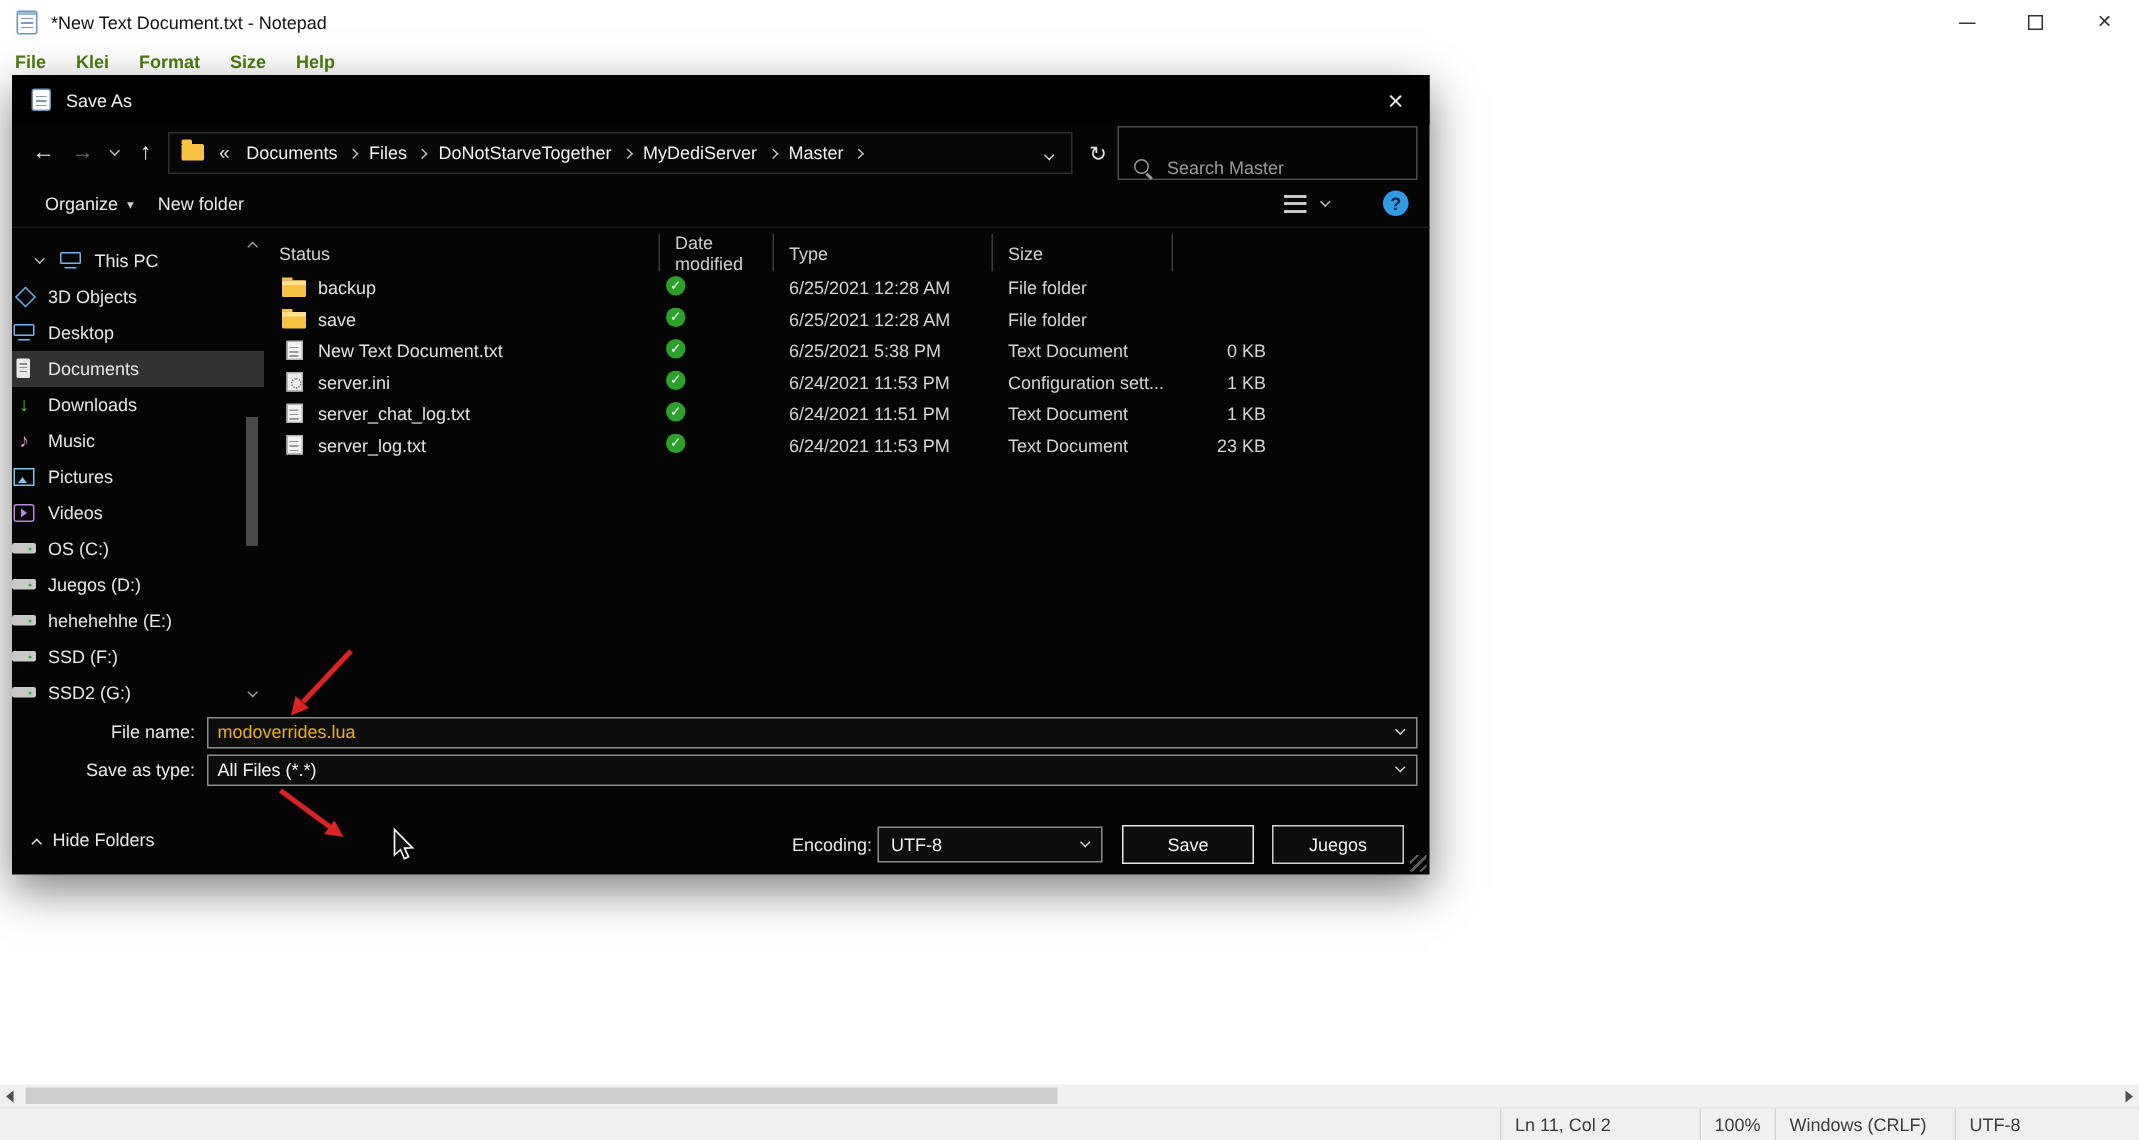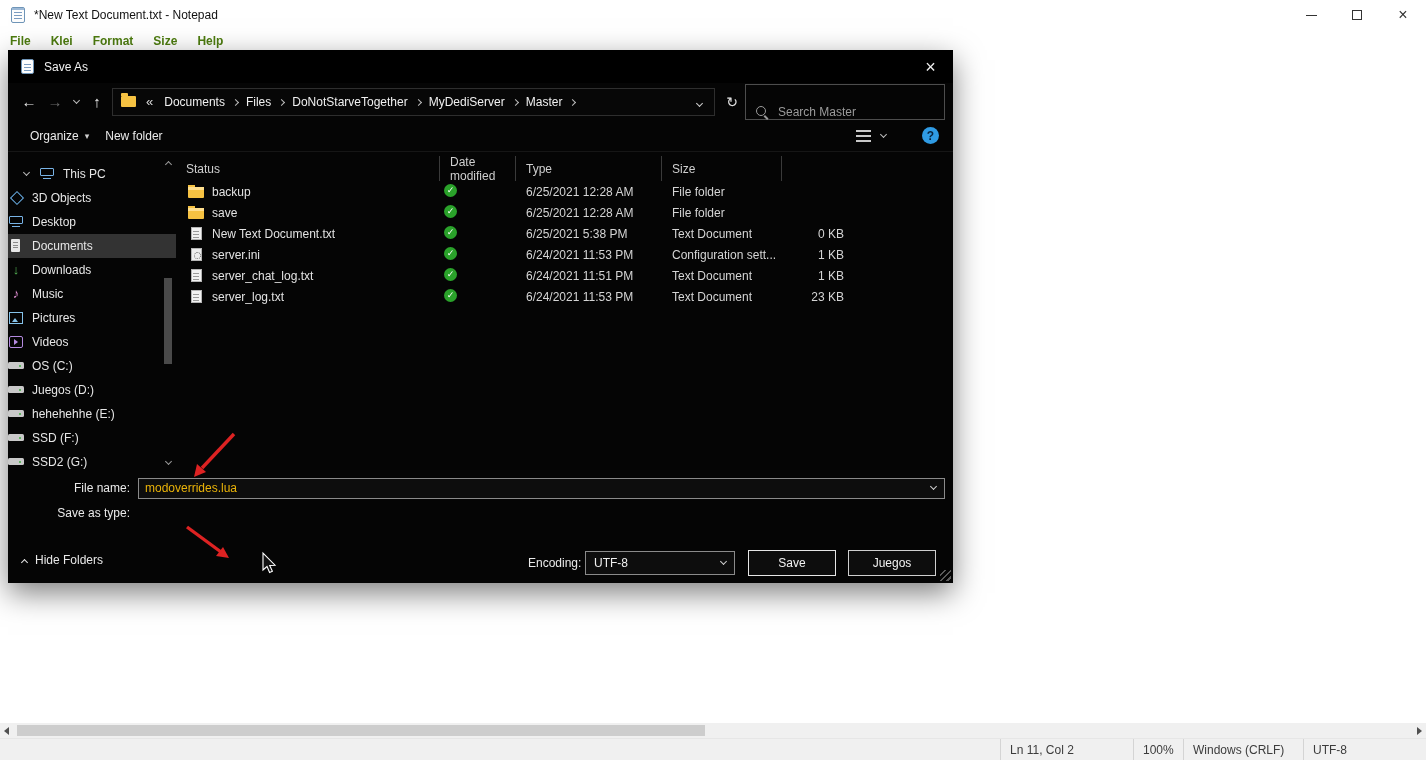--- a/index.html
+++ b/index.html
@@ -393,20 +393,24 @@
 
     <div class="field-row fname">
       <label class="field-label">File name:</label>
       <div class="combo">
         <input value="modoverrides.lua" style="">
         <span class="chev down small"></span>
       </div>
     </div>
     <div class="field-row ftype">
       <label class="field-label">Save as type:</label>
+      <div class="combo">
+        <span class="combo-text">All Files (*.*)</span>
+        <span class="chev down small"></span>
+      </div>
     </div>
 
     <div class="dlg-footer">
       <div class="hide-folders">
         <span class="chev up small"></span>
         <span>Hide Folders</span>
       </div>
       <span class="enc-label">Encoding:</span>
       <div class="enc-select">
         <span>UTF-8</span>

